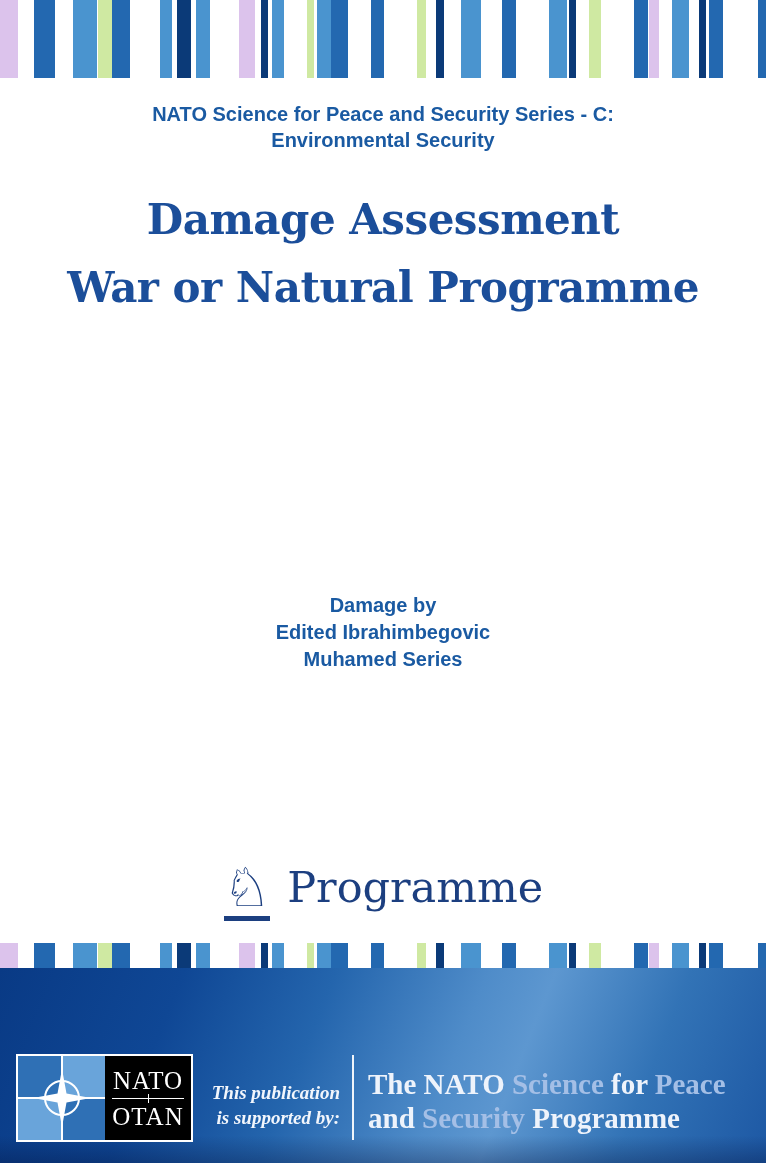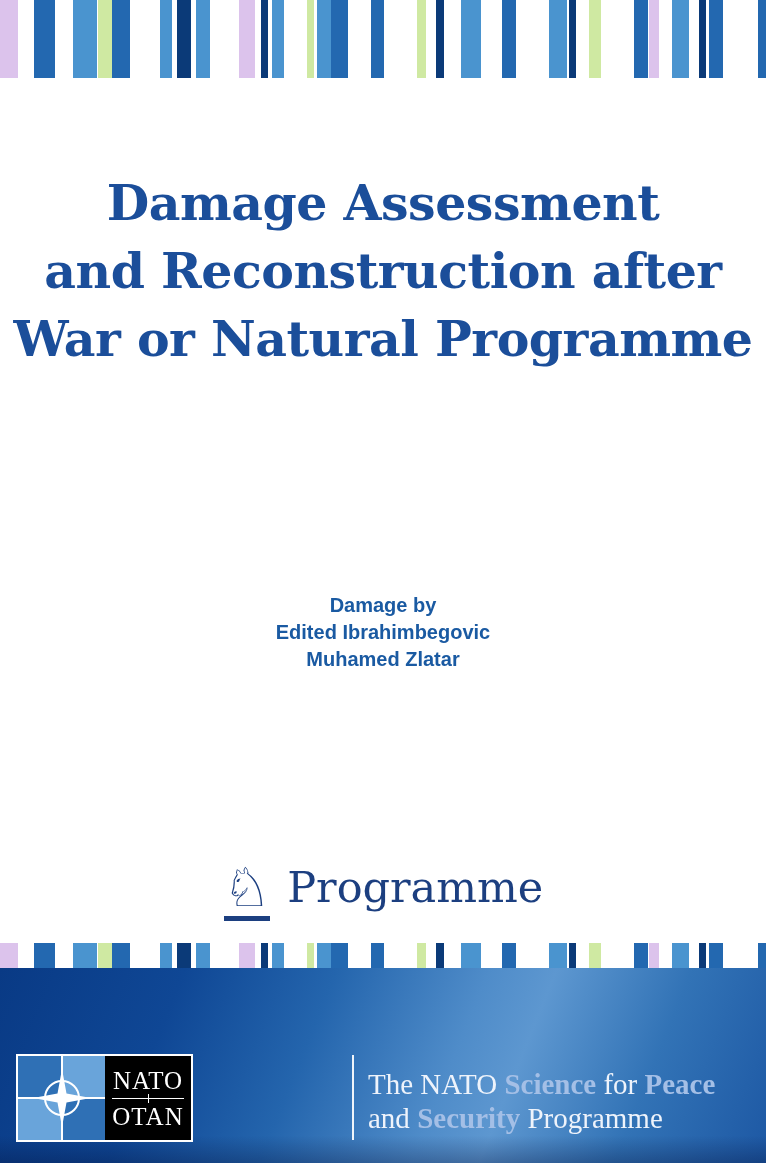--- a/index.html
+++ b/index.html
@@ -16,23 +16,23 @@
 
   
   .series{
     position:absolute; top:101px; left:0; width:100%;
     text-align:center; font-size:20px; line-height:26px; font-weight:bold;
     color:#1a5aa2; letter-spacing:0;
   }
 
   
   .title{
-    position:absolute; top:169px; left:0; width:100%;
+    position:absolute; top:186px; left:0; width:100%;
     text-align:center; font-family:"DejaVu Serif", serif; font-weight:bold;
-    font-size:49px; line-height:68px; color:#1b4e9a; letter-spacing:-0.5px;
+    font-size:42px; line-height:68px; color:#1b4e9a; letter-spacing:-0.5px;
   }
 
   
   .editors{
     position:absolute; top:592px; left:0; width:100%;
     text-align:center; font-size:20px; line-height:27px; font-weight:bold;
     color:#1a5aa2;
   }
 
   
@@ -94,21 +94,21 @@
     font-size:19px; line-height:25px; color:#f2f6fc;
   }
 
   
   .programme{
     position:absolute; left:368px; top:99px; width:390px;
     font-family:"Liberation Serif", serif; font-size:29px; line-height:34px;
     color:#eef3fb;
   }
   .programme .seg-accent{color:#a4bfe6; font-weight:bold;}
-  .programme .seg-white{color:#eef3fb;}
+  .programme .seg-white{color:#eef3fb;font-weight:bold;}
 </style>
 </head>
 <body>
 
 <div class="cover">
 
   <div class="stripe-band top">
       <div class="stripe" style="left: 0px; width: 18px; background: rgb(220, 195, 236);"></div>
       <div class="stripe" style="left: 34px; width: 21px; background: rgb(35, 104, 176);"></div>
       <div class="stripe" style="left: 73px; width: 24px; background: rgb(74, 148, 207);"></div>
@@ -133,32 +133,33 @@
       <div class="stripe" style="left: 589px; width: 12px; background: rgb(207, 233, 162);"></div>
       <div class="stripe" style="left: 634px; width: 14px; background: rgb(35, 104, 176);"></div>
       <div class="stripe" style="left: 649px; width: 10px; background: rgb(220, 195, 236);"></div>
       <div class="stripe" style="left: 672px; width: 17px; background: rgb(74, 148, 207);"></div>
       <div class="stripe" style="left: 699px; width: 7px; background: rgb(11, 58, 120);"></div>
       <div class="stripe" style="left: 709px; width: 14px; background: rgb(35, 104, 176);"></div>
       <div class="stripe" style="left: 758px; width: 8px; background: rgb(35, 104, 176);"></div>
     </div>
 
   <div class="series">
+    <div>NATO Science for Peace and Security Series - C:</div>
+    <div>Environmental Security</div>
   </div>
 
   <div class="title">
     <div>Damage Assessment</div>
-    <div>and Reconstruction after</div>
     <div>War or Natural Programme</div>
   </div>
 
   <div class="editors">
     <div>Damage by</div>
     <div>Edited Ibrahimbegovic</div>
-    <div>Muhamed Zlatar</div>
+    <div>Muhamed Series</div>
   </div>
 
   <div class="springer">
     <div class="horse">
       <div class="glyph">♘</div>
       <div class="bar"></div>
     </div>
     <div class="wordmark">Programme</div>
   </div>
 
@@ -211,20 +212,24 @@
       <div class="nato-black">
         <div>NATO</div>
         <div class="divider">
           <div class="h"></div>
           <div class="v"></div>
         </div>
         <div>OTAN</div>
       </div>
     </div>
 
+    <div class="supported">
+      <div>This publication</div>
+      <div>is supported by:</div>
+    </div>
 
     <div class="separator"></div>
 
     <div class="programme">
         <div><span class="seg-white">The NATO </span><span class="seg-accent">Science</span><span class="seg-white"> for </span><span class="seg-accent">Peace</span></div>
         <div><span class="seg-white">and </span><span class="seg-accent">Security</span><span class="seg-white"> Programme</span></div>
       </div>
 
   </div>
 

